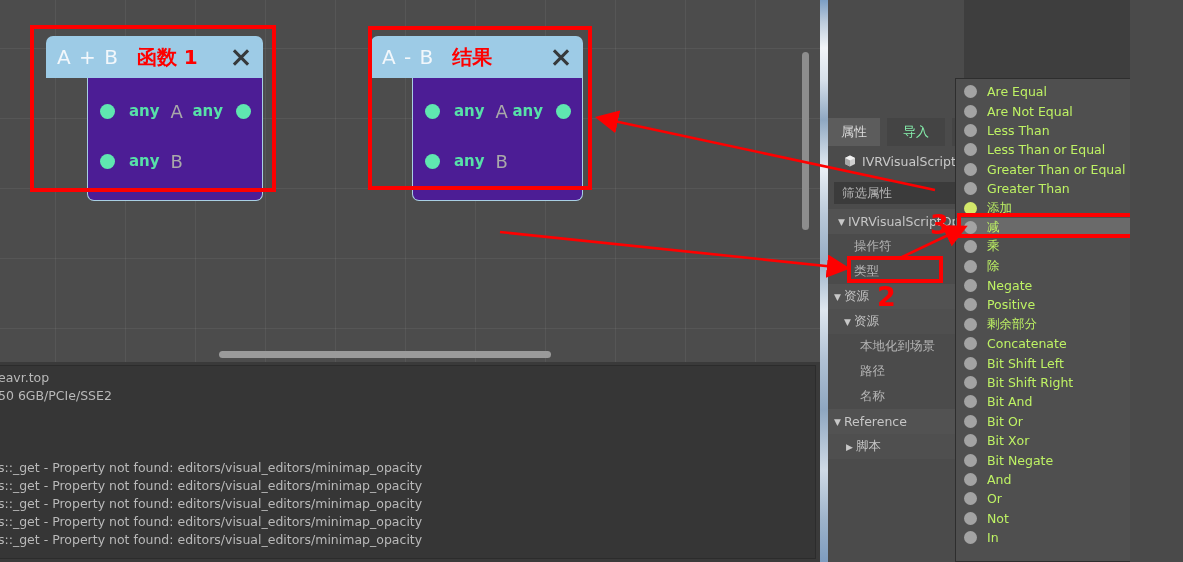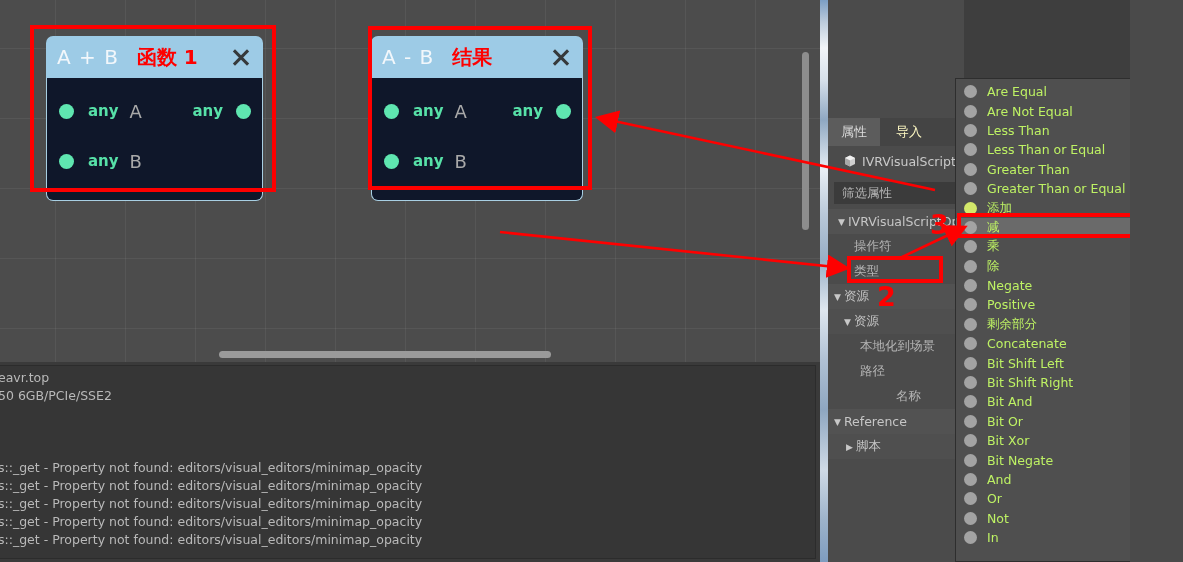--- a/index.html
+++ b/index.html
@@ -49,23 +49,24 @@
     position: absolute; right: 12px; top: 50%; transform: translateY(-50%);
     width: 20px; height: 20px;
   }
   .vs-node .node-close:before, .vs-node .node-close:after {
     content: ""; position: absolute; left: 0; top: 9px; width: 20px; height: 3px;
     background: #36393b;
   }
   .vs-node .node-close:before { transform: rotate(45deg); }
   .vs-node .node-close:after  { transform: rotate(-45deg); }
   .vs-node .node-body {
-    background: #0f172a; border: 1px solid #a8cfe3;
+    background: #4c1d95; border: 1px solid #a8cfe3;
     border-top: none; border-radius: 0 0 7px 7px;
     padding: 8px 0 14px 0;
+    margin-left: 41px;
   }
   .vs-node .port-row {
     position: relative; height: 50px; display: flex; align-items: center;
   }
   .dot {
     width: 15px; height: 15px; border-radius: 50%; background: #5fe6b0;
     flex: 0 0 auto;
   }
   .dot.left  { margin-left: 12px; }
   .ptype { color: #57e1a8; font-size: 15px; font-weight: bold; margin-left: 14px; }
@@ -83,27 +84,27 @@
   }
   .anno-svg { position: absolute; left: 0; top: 0; width: 1183px; height: 562px;
               pointer-events: none; }
 
   
   .inspector {
     position: absolute; left: 828px; top: 0; width: 136px; height: 562px;
     background: #4b4b4b;
   }
   .insp-topgap { height: 118px; background: #4b4b4b; }
-  .insp-tabs { display: flex; height: 28px; }
+  .insp-tabs { display: flex; height: 28px; gap: 7px; }
   .insp-tab {
     display: flex; align-items: center; justify-content: center;
     font-size: 13px; height: 28px; padding: 0 12px;
   }
   .insp-tab.active { background: #5c5c5c; color: #dcdcdc; width: 52px; }
-  .insp-tab.inactive { background: #444; color: #fef9c3; width: 58px; }
+  .insp-tab.inactive { background: #444; color: #86efac; width: 58px; }
   .insp-tabfill { flex: 1; background: #444; }
   .insp-objrow {
     height: 30px; display: flex; align-items: center; padding-left: 16px;
     background: #4b4b4b; gap: 6px;
   }
   .cube-icon { width: 12px; height: 12px; position: relative; flex:0 0 auto;}
   .cube-icon svg { display:block; }
   .insp-objname { color: #c9c9c9; font-size: 12.5px; white-space: nowrap; overflow: hidden;}
   .insp-filter {
     margin: 6px 6px 0 6px; height: 22px; background: #3b3b3b;
@@ -286,21 +287,21 @@
         <div class="prop-row sub" style="padding-left: 16px;">
           <span class="tri">▼</span>
           <span>资源</span>
         </div>
         <div class="prop-row leaf" style="padding-left: 32px;">
           <span>本地化到场景</span>
         </div>
         <div class="prop-row leaf" style="padding-left: 32px;">
           <span>路径</span>
         </div>
-        <div class="prop-row leaf" style="padding-left: 32px; margin-left: 36px;">
+        <div class="prop-row leaf" style="padding-left: 32px;">
           <span>名称</span>
         </div>
         <div class="prop-row group" style="padding-left: 6px;">
           <span class="tri">▼</span>
           <span>Reference</span>
         </div>
         <div class="prop-row sub" style="padding-left: 18px;">
           <span class="tri">▶</span>
           <span>脚本</span>
         </div>
@@ -320,25 +321,25 @@
         <div class="dd-item">
           <span class="dd-bullet"></span>
           <span>Less Than</span>
         </div>
         <div class="dd-item">
           <span class="dd-bullet"></span>
           <span>Less Than or Equal</span>
         </div>
         <div class="dd-item">
           <span class="dd-bullet"></span>
+          <span>Greater Than or Equal</span>
+        </div>
+        <div class="dd-item">
+          <span class="dd-bullet"></span>
           <span>Greater Than</span>
-        </div>
-        <div class="dd-item">
-          <span class="dd-bullet"></span>
-          <span>Greater Than or Equal</span>
         </div>
         <div class="dd-item">
           <span class="dd-bullet selected"></span>
           <span>添加</span>
         </div>
         <div class="dd-item hover">
           <span class="dd-bullet"></span>
           <span>减</span>
         </div>
         <div class="dd-item">

